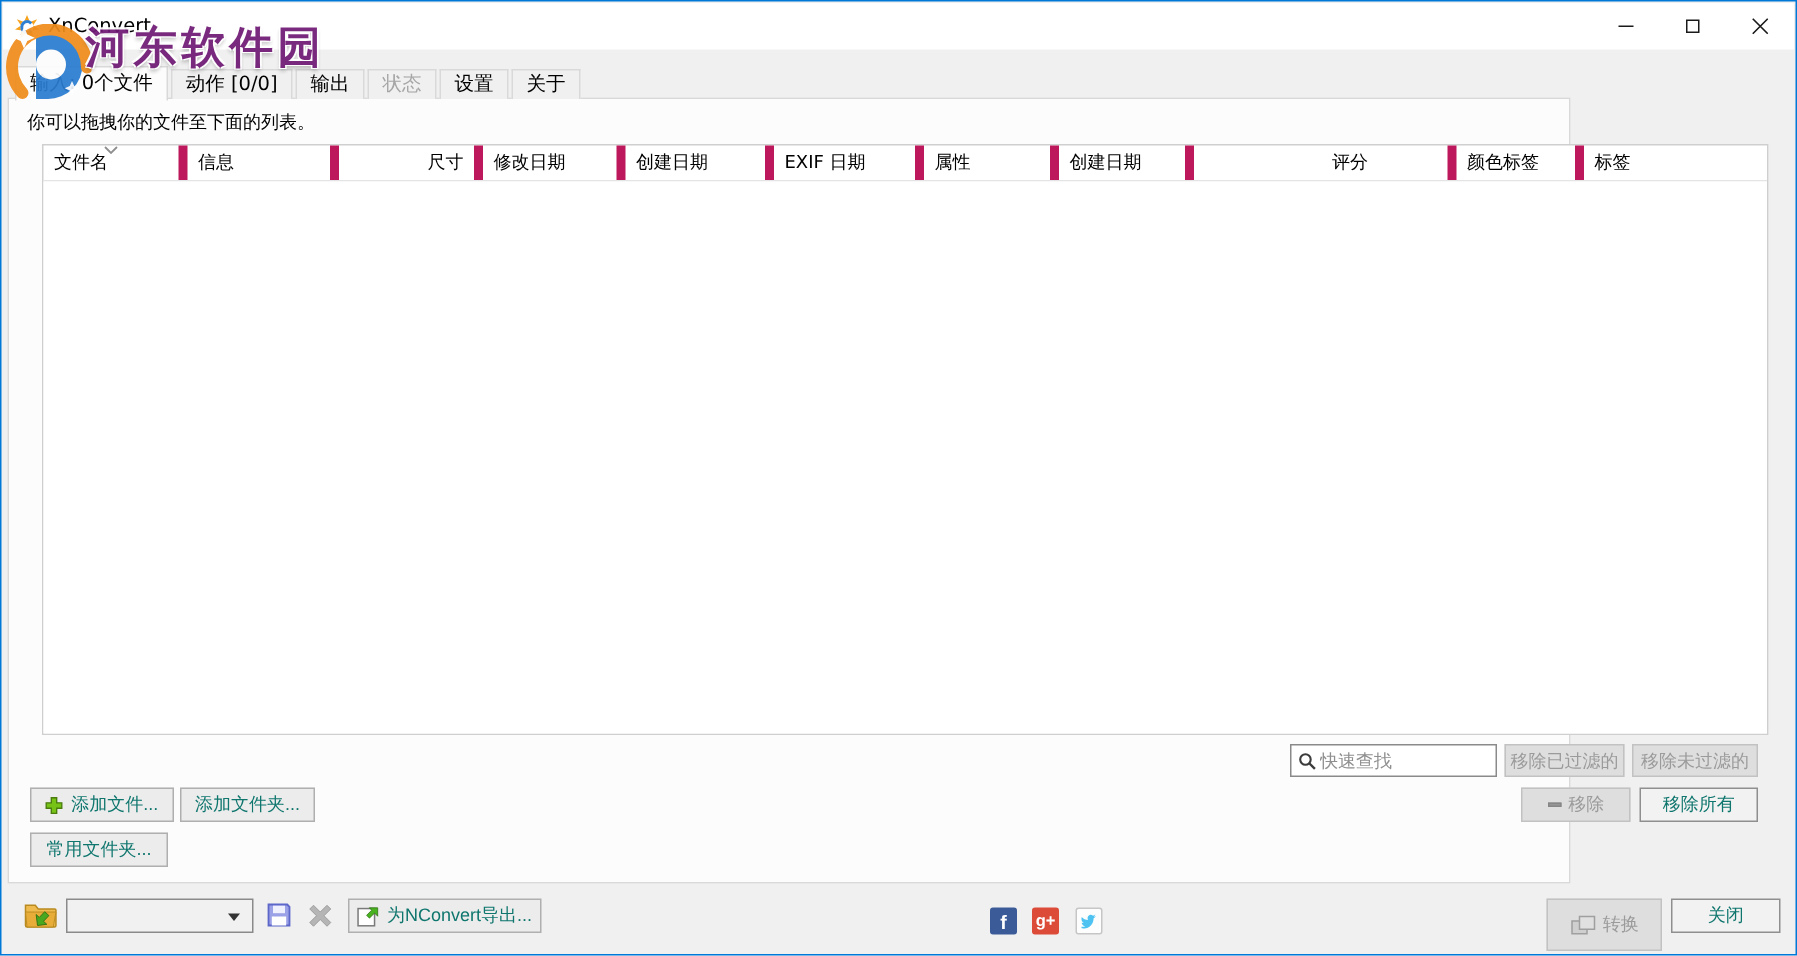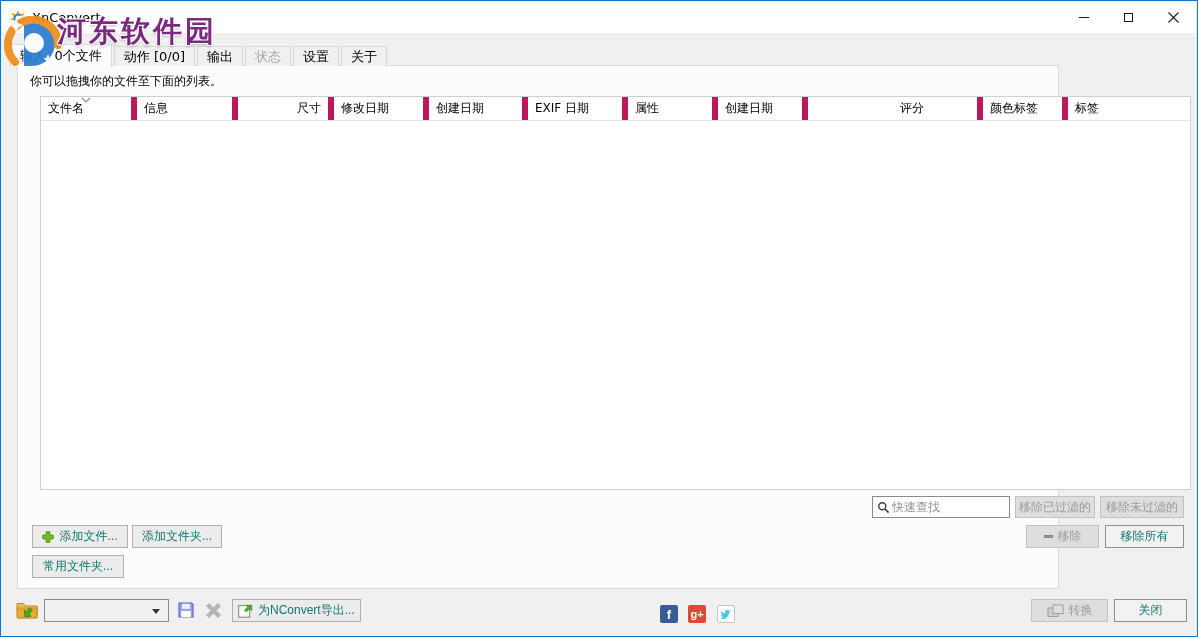--- a/index.html
+++ b/index.html
@@ -33,21 +33,21 @@
   
   .tabbar { position:absolute; left:9px; top:41px; height:24px; display:flex;
     align-items:flex-end; z-index:5; }
   .tab { height:20px; line-height:19px; padding:0 9px; margin-right:2px;
     background:#f0f0f0; border:1px solid #d9d9d9; border-bottom:none;
     font-size:13px; color:#000; white-space:nowrap; cursor:pointer; }
   .tab.active { height:23px; line-height:22px; background:#fcfcfc; margin-bottom:-1px; }
   .tab.disabled { color:#a6a6a6; cursor:default; }
 
   
-  .pane { position:absolute; left:16px; top:64px; width:1042px; height:524px;
+  .pane { position:absolute; left:4px; top:64px; width:1042px; height:524px;
     background:#fcfcfc; border:1px solid #d9d9d9; z-index:1; }
   .hint { position:absolute; left:12px; top:7px; font-size:12px; color:#000; }
 
   .filetable { position:absolute; left:22px; top:30px; width:1151px; height:394px;
     background:#ffffff; border:1px solid #cfcfcf; }
   .thead { display:flex; height:24px; border-bottom:1px solid #e4e4e4; }
   .th { font-size:12px; color:#000; line-height:23px; padding-left:7px;
     border-right:6px solid #be185d; position:relative; overflow:hidden;
     white-space:nowrap; cursor:pointer; }
   .th.num { text-align:right; padding-right:7px; padding-left:0; }
@@ -94,21 +94,21 @@
   .bb-icon { position:absolute; background:transparent; border:none; padding:0; }
   .bb-save { left:175px; top:14px; cursor:pointer; }
   .bb-del  { left:203px; top:15px; cursor:default; }
   .b-export { left:230px; top:12px; width:129px; height:23px; justify-content:flex-start; padding-left:5px; }
   .social { position:absolute; top:18px; width:18px; height:18px; border-radius:2px;
     display:flex; align-items:center; justify-content:center; cursor:pointer;
     font-weight:bold; border:none; }
   .s-fb { left:658px; background:#3a5a98; color:#fff; font-size:13px; }
   .s-gp { left:686px; background:#dc4a38; color:#fff; font-size:11px; }
   .s-tw { left:715px; background:#fdfdfd; border:1px solid #c6c6c6; }
-  .b-convert { left:1029px; top:12px; width:77px; height:23px; }
+  .b-convert { left:1029px; top:12px; width:77px; height:35px; }
   .b-close   { left:1112px; top:12px; width:73px; height:23px; }
 </style>
 </head>
 <body>
 
 <div class="window">
 
   <div class="titlebar">
     <svg class="app-icon" width="16" height="16" viewBox="0 0 16 16">
       <path d="M8 0 L10 4.6 L14.8 2.8 L12 7 L16 9.6 L11.2 10.4 L12.4 15.4 L8 12 L3.6 15.4 L4.8 10.4 L0 9.6 L4 7 L1.2 2.8 L6 4.6 Z" fill="#f6a21d"></path>

